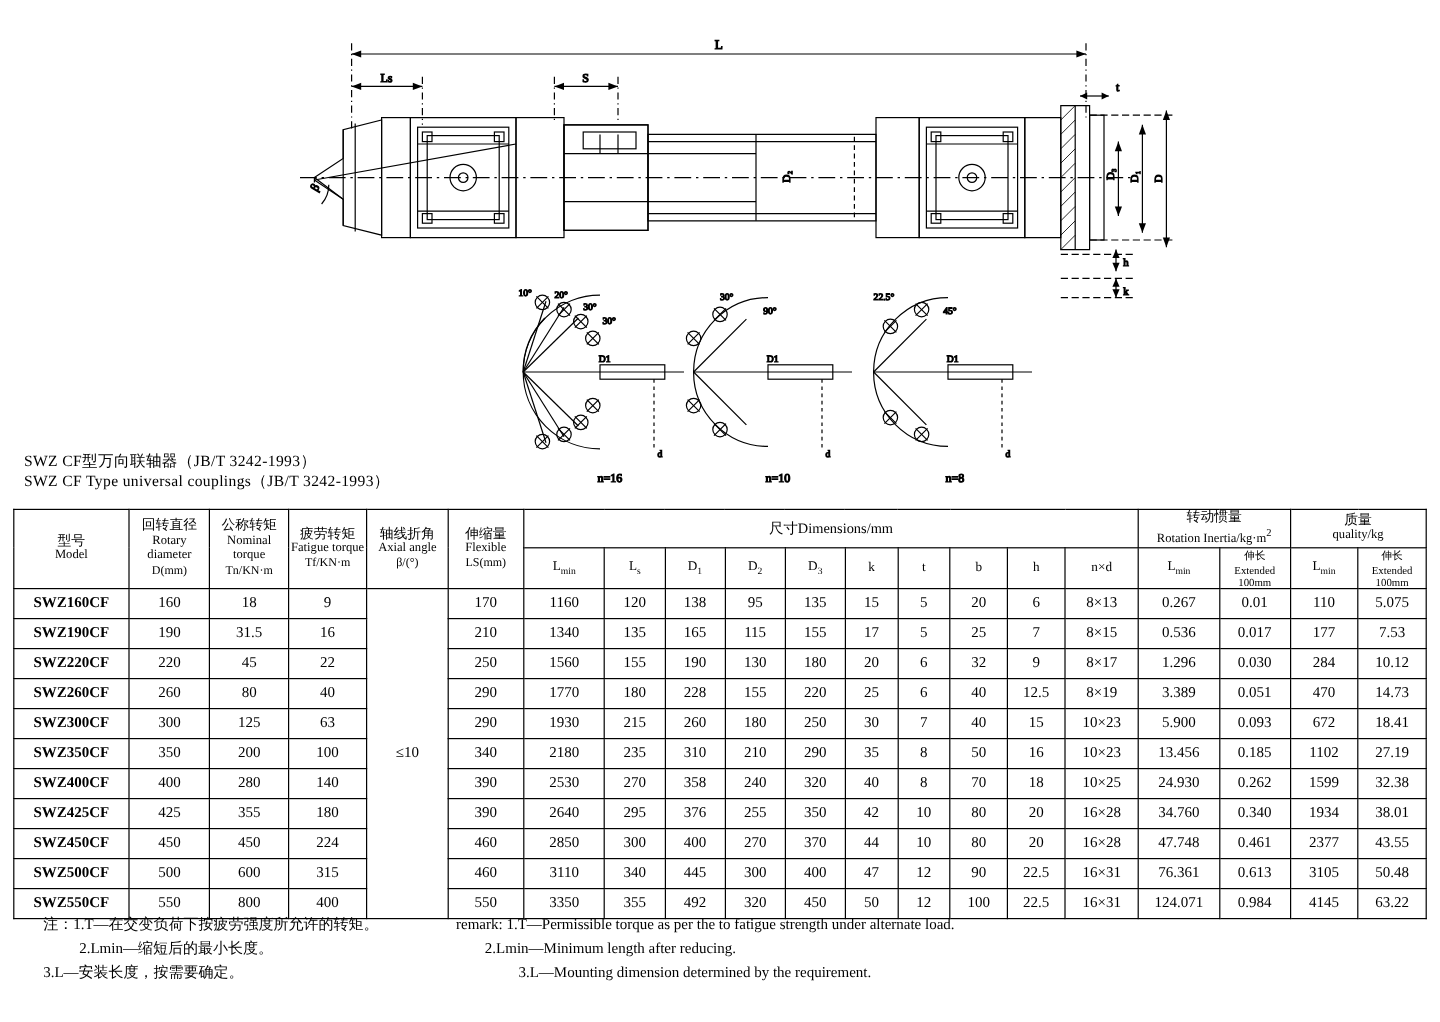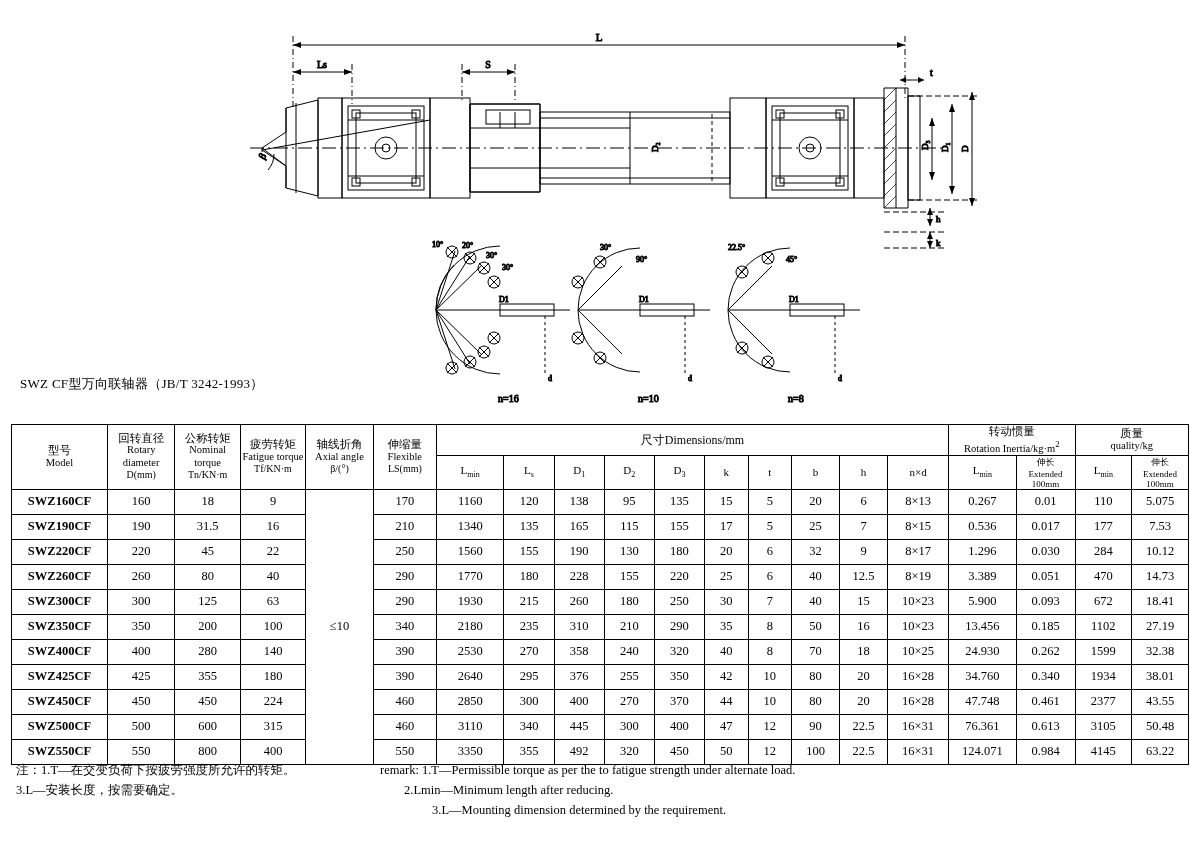--- a/index.html
+++ b/index.html
@@ -25,21 +25,21 @@
   .hdr-main .unit{font-size:10px;}
   .sub{font-size:11px;font-weight:normal;}
   .model-cell{font-size:13px;font-weight:bold;}
   .sub-small{font-size:9px;}
   .dim-title{font-size:12px;}
   .vert-angle{font-size:13px;margin-top:40px;}
   sub{font-size:8px;}
 
   
   .notes{position:absolute;top:760px;left:0;width:1200px;font-size:12.5px;line-height:20px;}
-  .notes .cn{position:absolute;left:16px;top:0;white-space:nowrap;}
+  .notes .cn{position:absolute;left:36px;top:0;white-space:nowrap;}
   .notes .en{position:absolute;left:380px;top:0;white-space:nowrap;}
   .notes .en .l1{margin-left:0;}
   .notes .en .l2{margin-left:24px;}
   .notes .en .l3{margin-left:24px;}
   .notes div{white-space:nowrap;}
 </style>
 </head>
 <body>
 
 <div class="page">
@@ -283,20 +283,21 @@
           <text x="838" y="381" font-size="8" font-family="Liberation Serif, serif" fill="#000">d</text>
           <line x1="835" y1="316" x2="835" y2="375" stroke-dasharray="3 3"></line>
           <text x="788" y="402" font-size="10" font-family="Liberation Serif, serif" fill="#000">n=8</text>
         </g>
       </g>
     </svg>
   </div>
 
   <div class="titles">
     <div>SWZ CF型万向联轴器（JB/T 3242-1993）</div>
+    <div>SWZ CF Type universal couplings（JB/T 3242-1993）</div>
   </div>
 
   <div class="tablewrap">
     <table class="spec">
       <colgroup>
         <col style="width:88px">
           <col style="width:62px">
           <col style="width:60px">
           <col style="width:60px">
         <col style="width:62px">
@@ -615,20 +616,21 @@
           <td>4145</td>
           <td>63.22</td>
         </tr>
       </tbody>
     </table>
   </div>
 
   <div class="notes">
     <div class="cn">
       <div>注：1.T—在交变负荷下按疲劳强度所允许的转矩。</div>
+      <div style="margin-left:30px">2.Lmin—缩短后的最小长度。</div>
       <div style="">3.L—安装长度，按需要确定。</div>
     </div>
     <div class="en">
       <div class="l1">remark: 1.T—Permissible torque as per the to fatigue strength under alternate load.</div>
       <div class="l2" style="">2.Lmin—Minimum length after reducing.</div>
       <div class="l3" style="margin-left:52px">3.L—Mounting dimension determined by the requirement.</div>
     </div>
   </div>
 
 </div>

